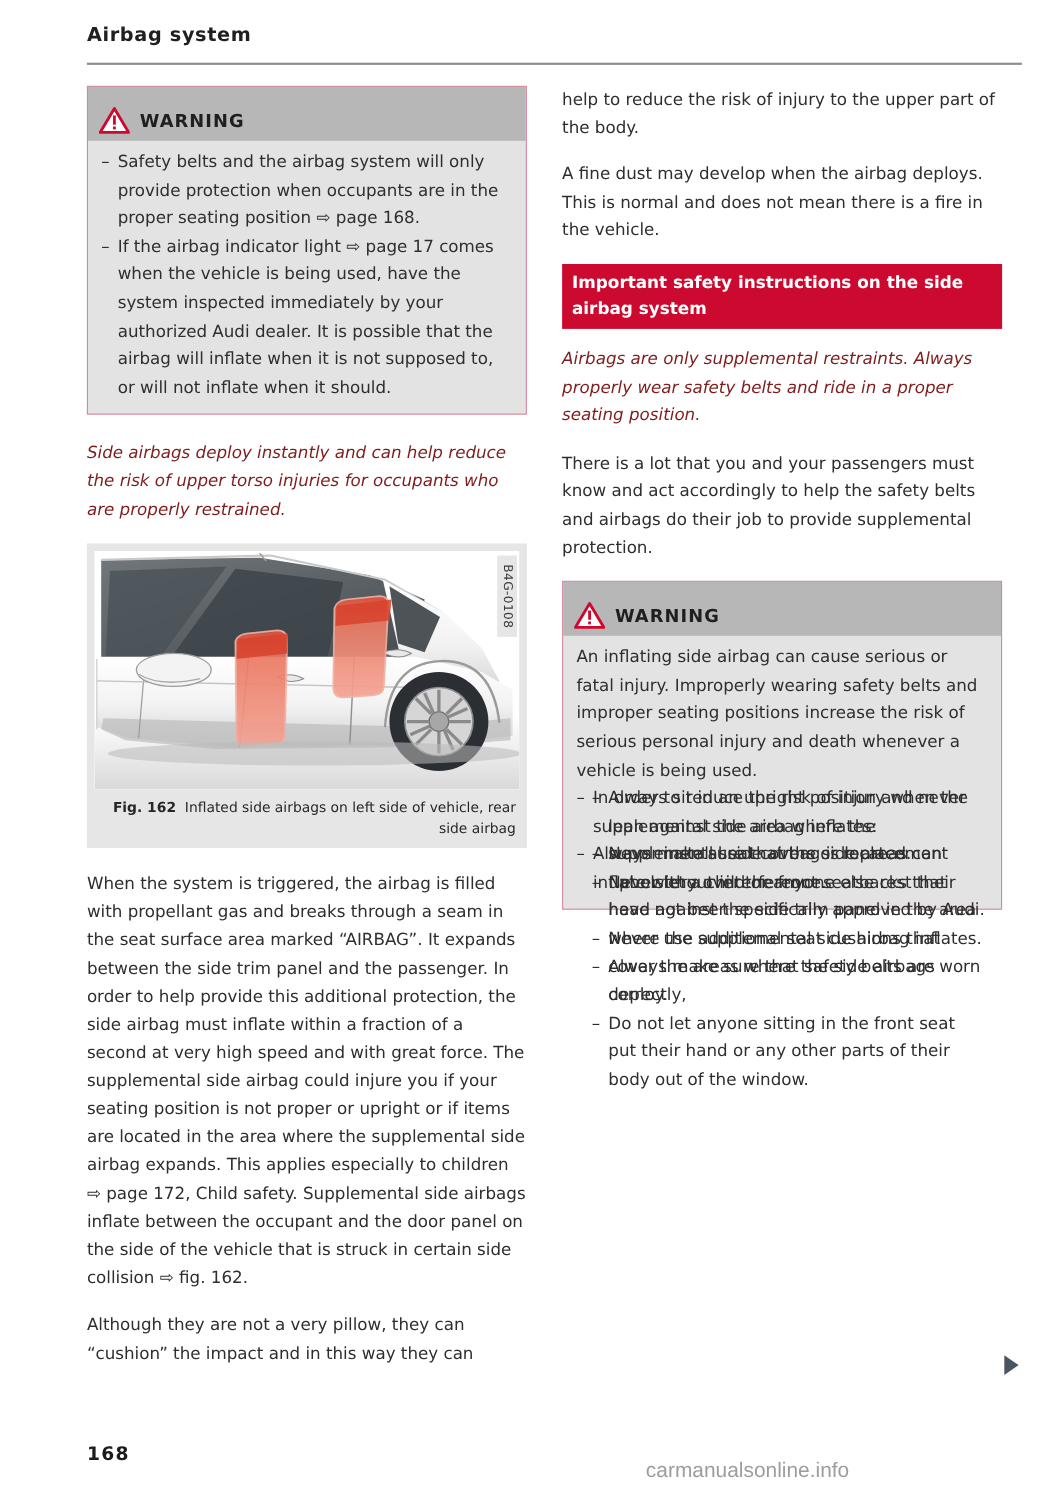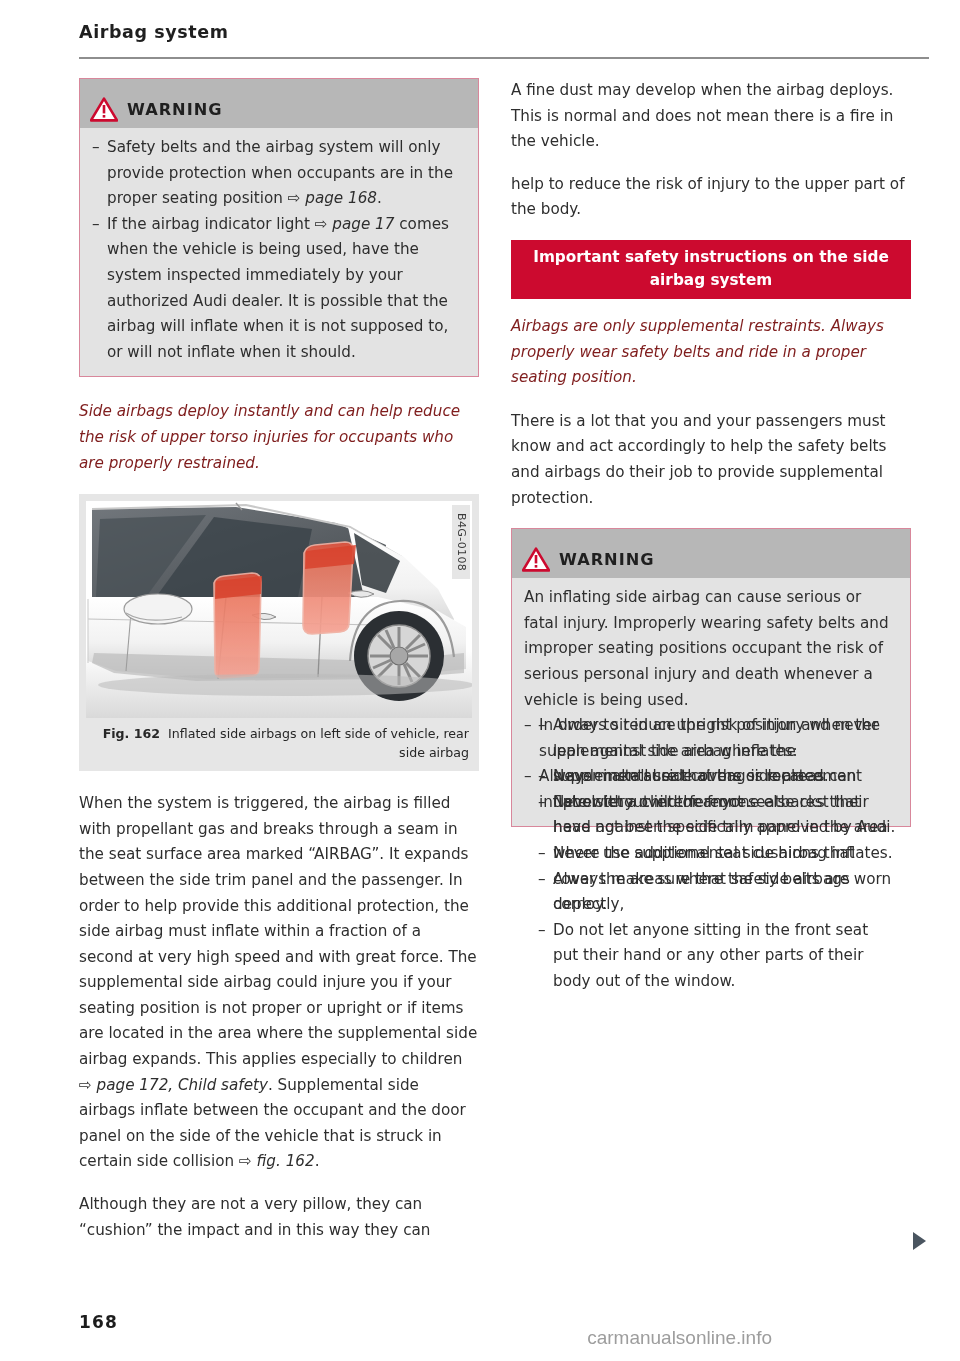--- a/index.html
+++ b/index.html
@@ -59,34 +59,34 @@
     line-height: 25.6px;
     color: #2e2e2e;
   }
   p.intro {
     margin: 0 0 18px 0;
     font-size: 15.2px;
     line-height: 25.6px;
     font-style: italic;
     color: #7f1d1d;
   }
-  .ital { font-style: italic; }
+  .ital { }
 
   
   .sect-head {
     background: #cc0a2f;
     color: #ffffff;
     font-size: 15.3px;
     font-weight: bold;
     line-height: 22px;
     padding: 6px 9px 7px 9px;
     margin: 0 0 15px 0;
     box-sizing: border-box;
   }
-  .sect-head.two-line { line-height: 23px; text-align: center; }
+  .sect-head.two-line { line-height: 23px; }
 
   
   .warnbox {
     border: 1.6px solid #d8879b;
     background: #e3e3e3;
     margin: 0 0 22px 0;
     box-sizing: border-box;
   }
   .warnbox-head {
     background: #b7b7b7;
@@ -322,40 +322,40 @@
       </div>
     </div>
 
     <p class="body"><span>When the system is triggered, the airbag is filled with propellant gas and breaks through a seam in the seat surface area marked “AIRBAG”. It expands between the side trim panel and the passenger. In order to help provide this additional protection, the side airbag must inflate within a fraction of a second at very high speed and with great force. The supplemental side airbag could injure you if your seating position is not proper or upright or if items are located in the area where the supplemental side airbag expands. This applies especially to children </span><span class="ital">⇨ page 172, Child safety</span><span>. Supplemental side airbags inflate between the occupant and the door panel on the side of the vehicle that is struck in certain side collision </span><span class="ital">⇨ fig. 162</span><span>.</span></p>
 
     <p class="body">Although they are not a very pillow, they can “cushion” the impact and in this way they can</p>
   </div>
 
   <div class="col col-right">
 
+    <p class="body">help to reduce the risk of injury to the upper part of the body.</p>
     <p class="body">A fine dust may develop when the airbag deploys. This is normal and does not mean there is a fire in the vehicle.</p>
-    <p class="body">help to reduce the risk of injury to the upper part of the body.</p>
 
     <div class="sect-head two-line">Important safety instructions on the side airbag system</div>
 
     <p class="intro">Airbags are only supplemental restraints. Always properly wear safety belts and ride in a proper seating position.</p>
 
     <p class="body">There is a lot that you and your passengers must know and act accordingly to help the safety belts and airbags do their job to provide supplemental protection.</p>
 
     <div class="warnbox">
       <div class="warnbox-head">
         <svg class="warn-tri" width="28" height="25" viewBox="0 0 28 25">
           <polygon points="14,1.6 27,23.4 1,23.4" fill="#ffffff" stroke="#cc0a2f" stroke-width="2.6" stroke-linejoin="round"></polygon>
           <rect x="12.7" y="8" width="2.6" height="8.4" fill="#cc0a2f"></rect>
           <rect x="12.7" y="18" width="2.6" height="2.6" fill="#cc0a2f"></rect>
         </svg>
         <span class="warnbox-title">WARNING</span>
       </div>
       <div class="warnbox-body">
-        <p>An inflating side airbag can cause serious or fatal injury. Improperly wearing safety belts and improper seating positions occupant the risk of serious personal injury and death whenever a vehicle is being used.</p>
+        <p>An inflating side airbag can cause serious or fatal injury. Improperly wearing safety belts and improper seating positions increase the risk of serious personal injury and death whenever a vehicle is being used.</p>
         <ul class="dash">
           <li>
             <span class="dash">–</span><span>In order to reduce the risk of injury when the supplemental side airbag inflates:</span>
             <ul class="dash">
               <li><span class="dash">–</span><span>Always sit in an upright position and never lean against the area where the supplemental side airbag is located.</span></li>
               <li><span class="dash">–</span><span>Never let a child or anyone else rest their head against the side trim panel in the area where the supplemental side airbag inflates.</span></li>
               <li><span class="dash">–</span><span>Always make sure that safety belts are worn correctly,</span></li>
               <li><span class="dash">–</span><span>Do not let anyone sitting in the front seat put their hand or any other parts of their body out of the window.</span></li>
             </ul>
           </li>

